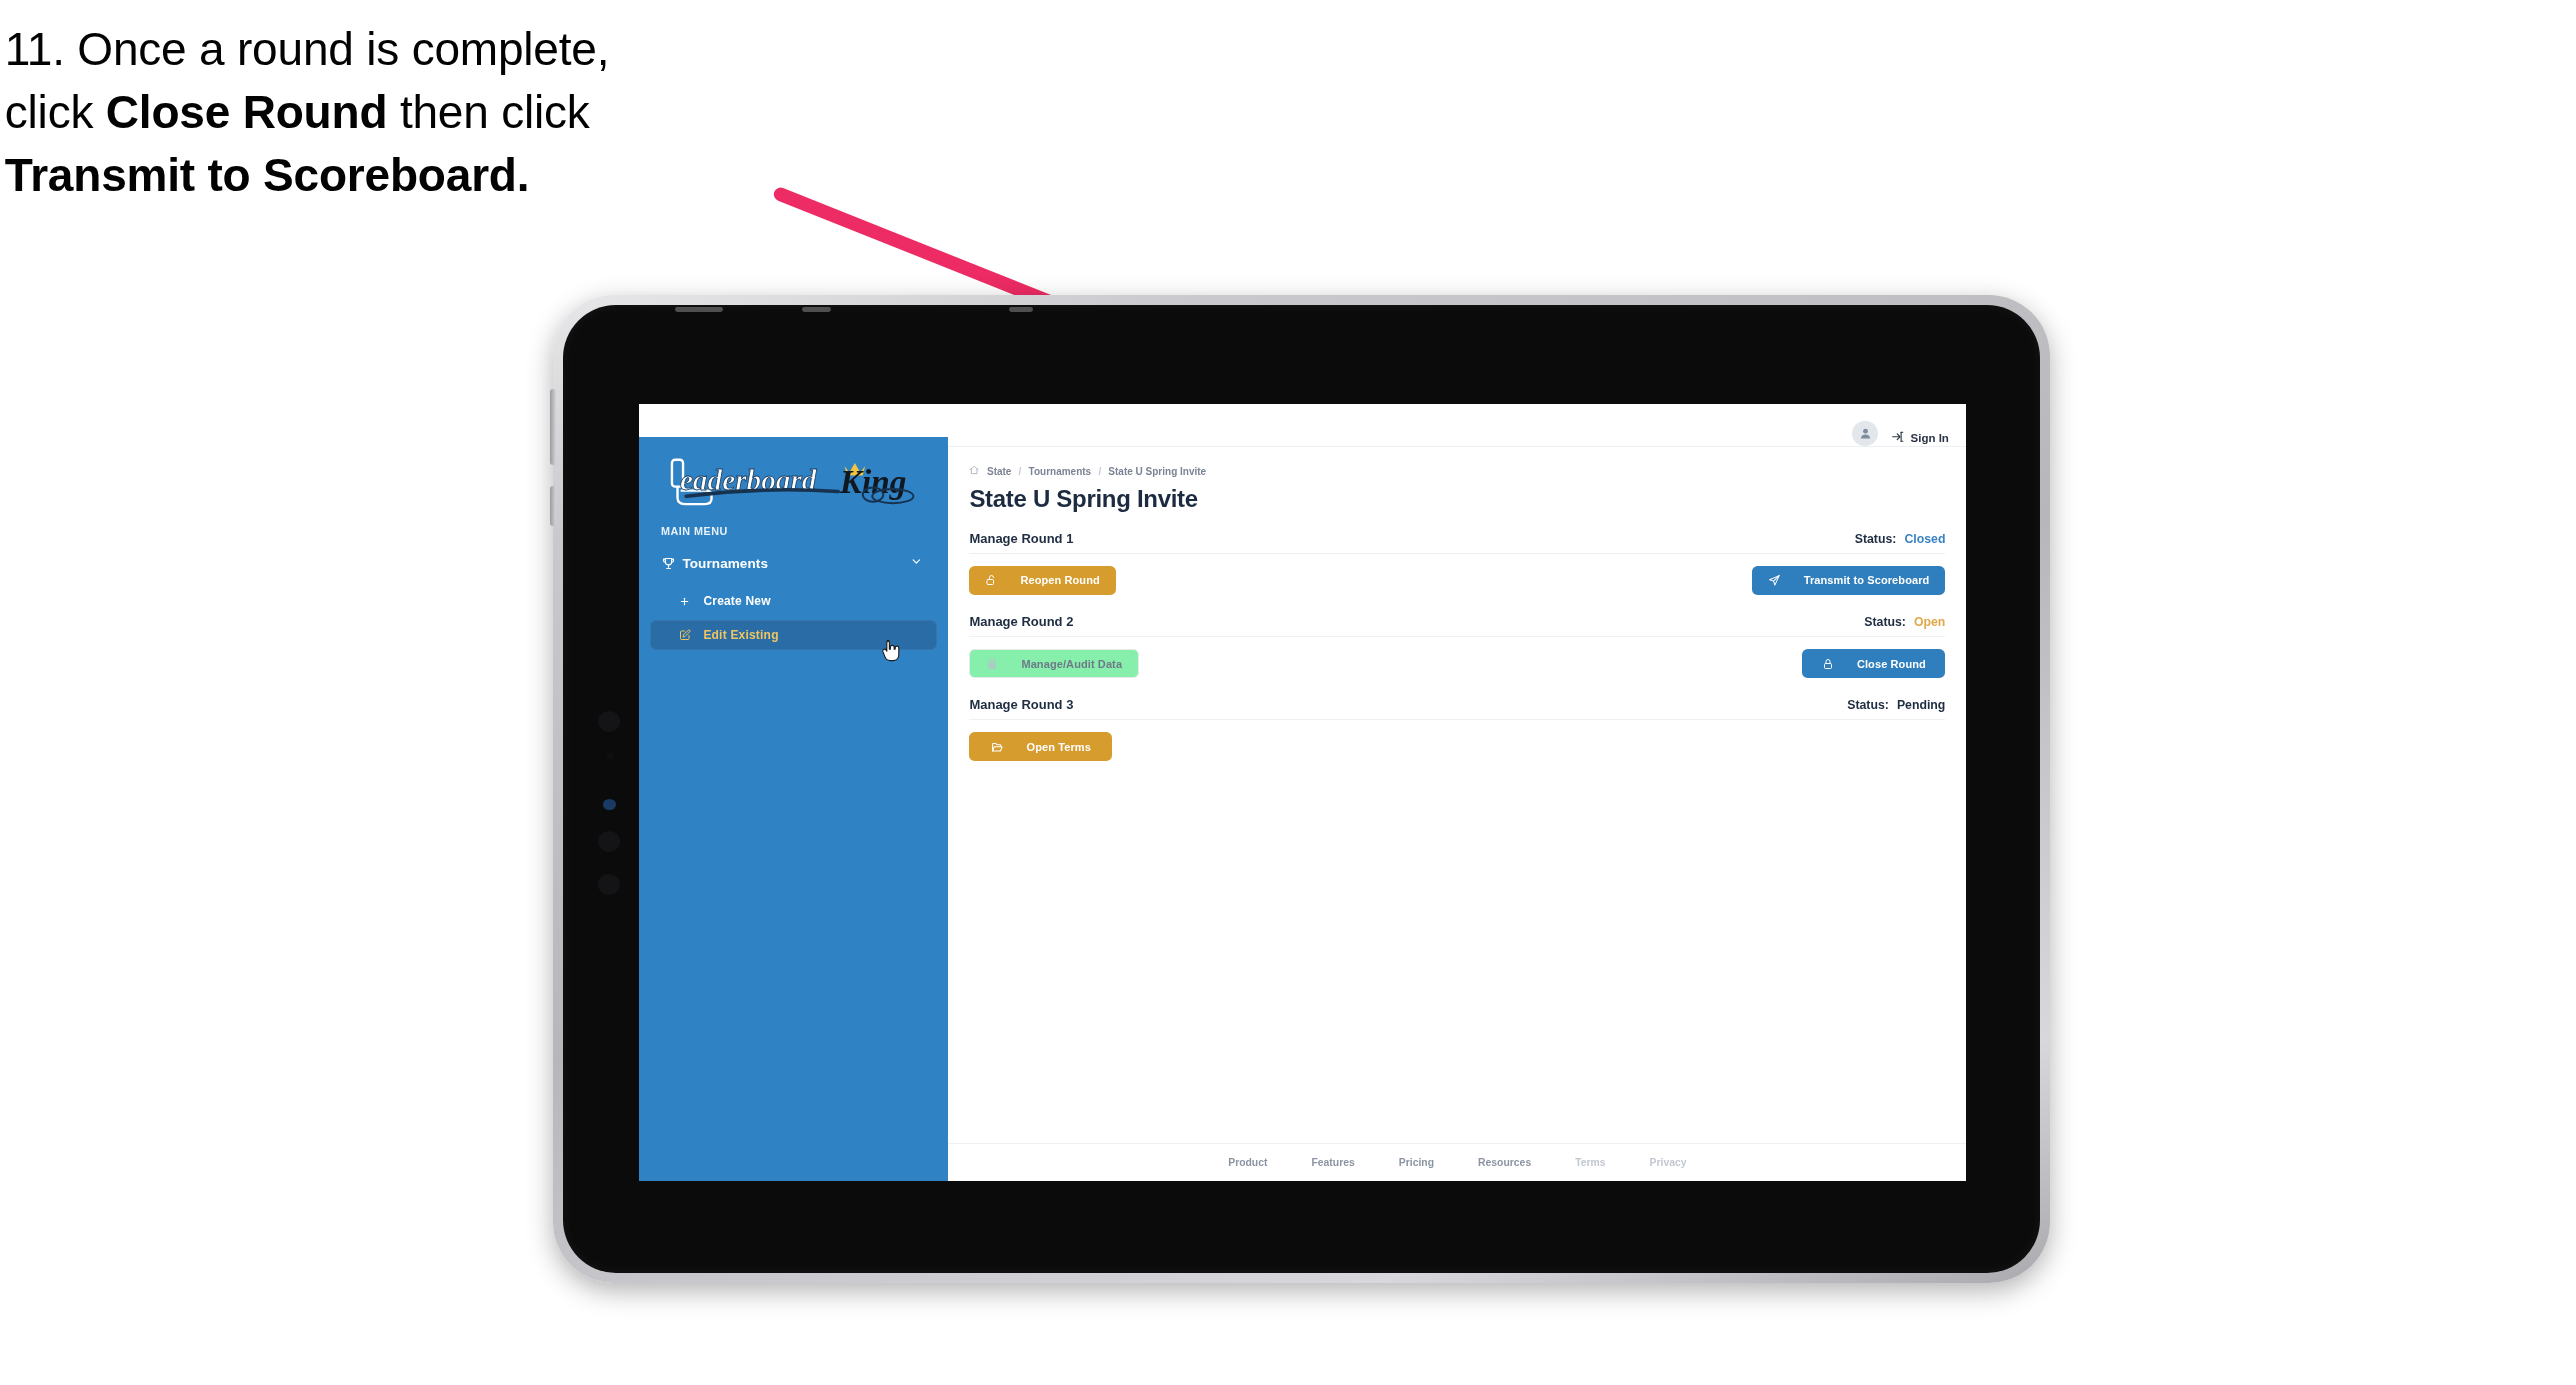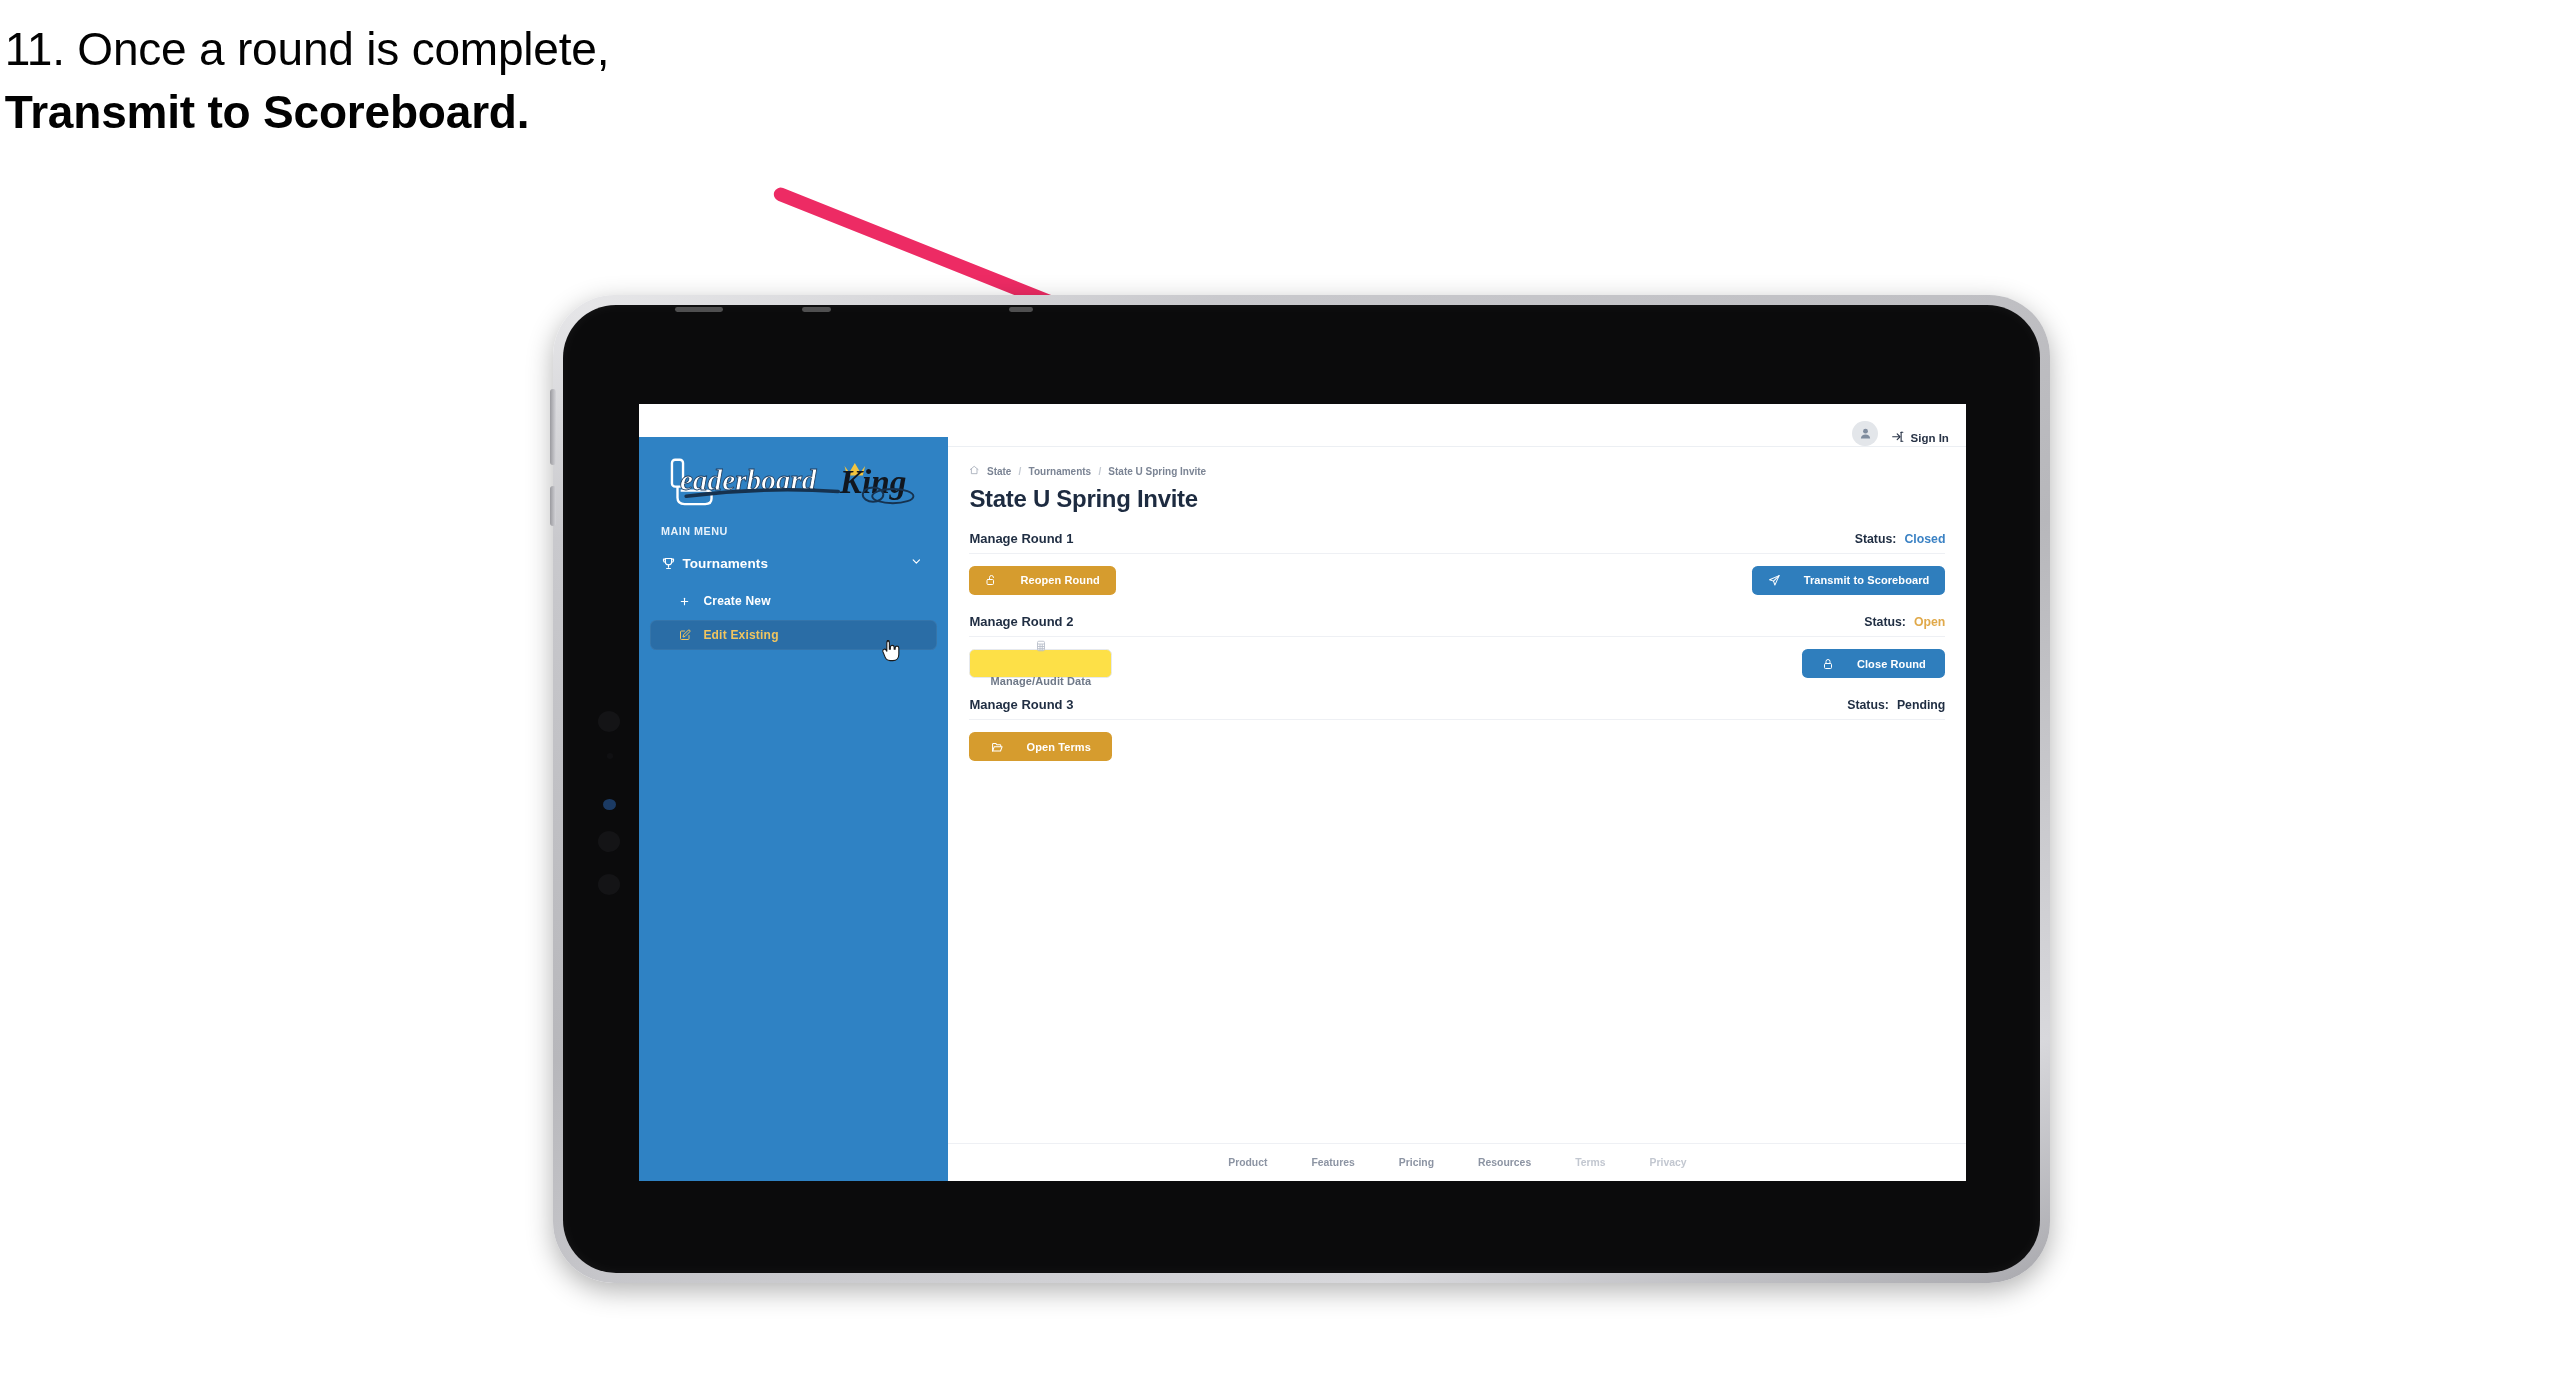--- a/index.html
+++ b/index.html
@@ -284,25 +284,24 @@
     letter-spacing: 0.1px;
     border: none;
     cursor: pointer;
     box-sizing: border-box;
     font-family: "Liberation Sans", sans-serif;
   }
   .btn svg { display: block; }
   .btn-gold { background: #d69c2e; color: #ffffff; min-width: 143px; }
   .btn-blue { background: #2f7ebd; color: #ffffff; min-width: 143px; }
   .btn-ghost {
-    background: #fde047;
+    background: #86efac;
     color: #6f7988;
     border: 0.8px solid #e6e9ee;
     min-width: 143px;
-    flex-direction: column;
   }
   .spacer-btn { visibility: hidden; }
 
   .footer {
     border-top: 0.8px solid #eef0f4;
     height: 37px;
     display: flex;
     align-items: center;
     justify-content: center;
     gap: 44px;
@@ -310,20 +309,23 @@
     font-weight: 700;
   }
   .footer .f-link { color: #8c94a3; }
   .footer .f-link.muted { color: #c2c7d0; }
 </style>
 </head>
 <body>
 
 <div id="caption">
   <div>11. Once a round is complete,</div>
+  <div>
+    <span>click </span><span class="b">Close Round</span><span> then click</span>
+  </div>
   <div class="b">Transmit to Scoreboard.</div>
 </div>
 
 <svg id="annotation-arrow" viewBox="0 0 3234 1740">
   <g>
     <path id="arrow-shaft" d="M 980 244 L 2035 665" stroke="#ED2B64" stroke-width="17" fill="none" stroke-linecap="round"></path>
     <polygon id="arrow-head" points="2094,704 1985,690 2021,612" fill="#ED2B64"></polygon>
   </g>
 </svg>
 

